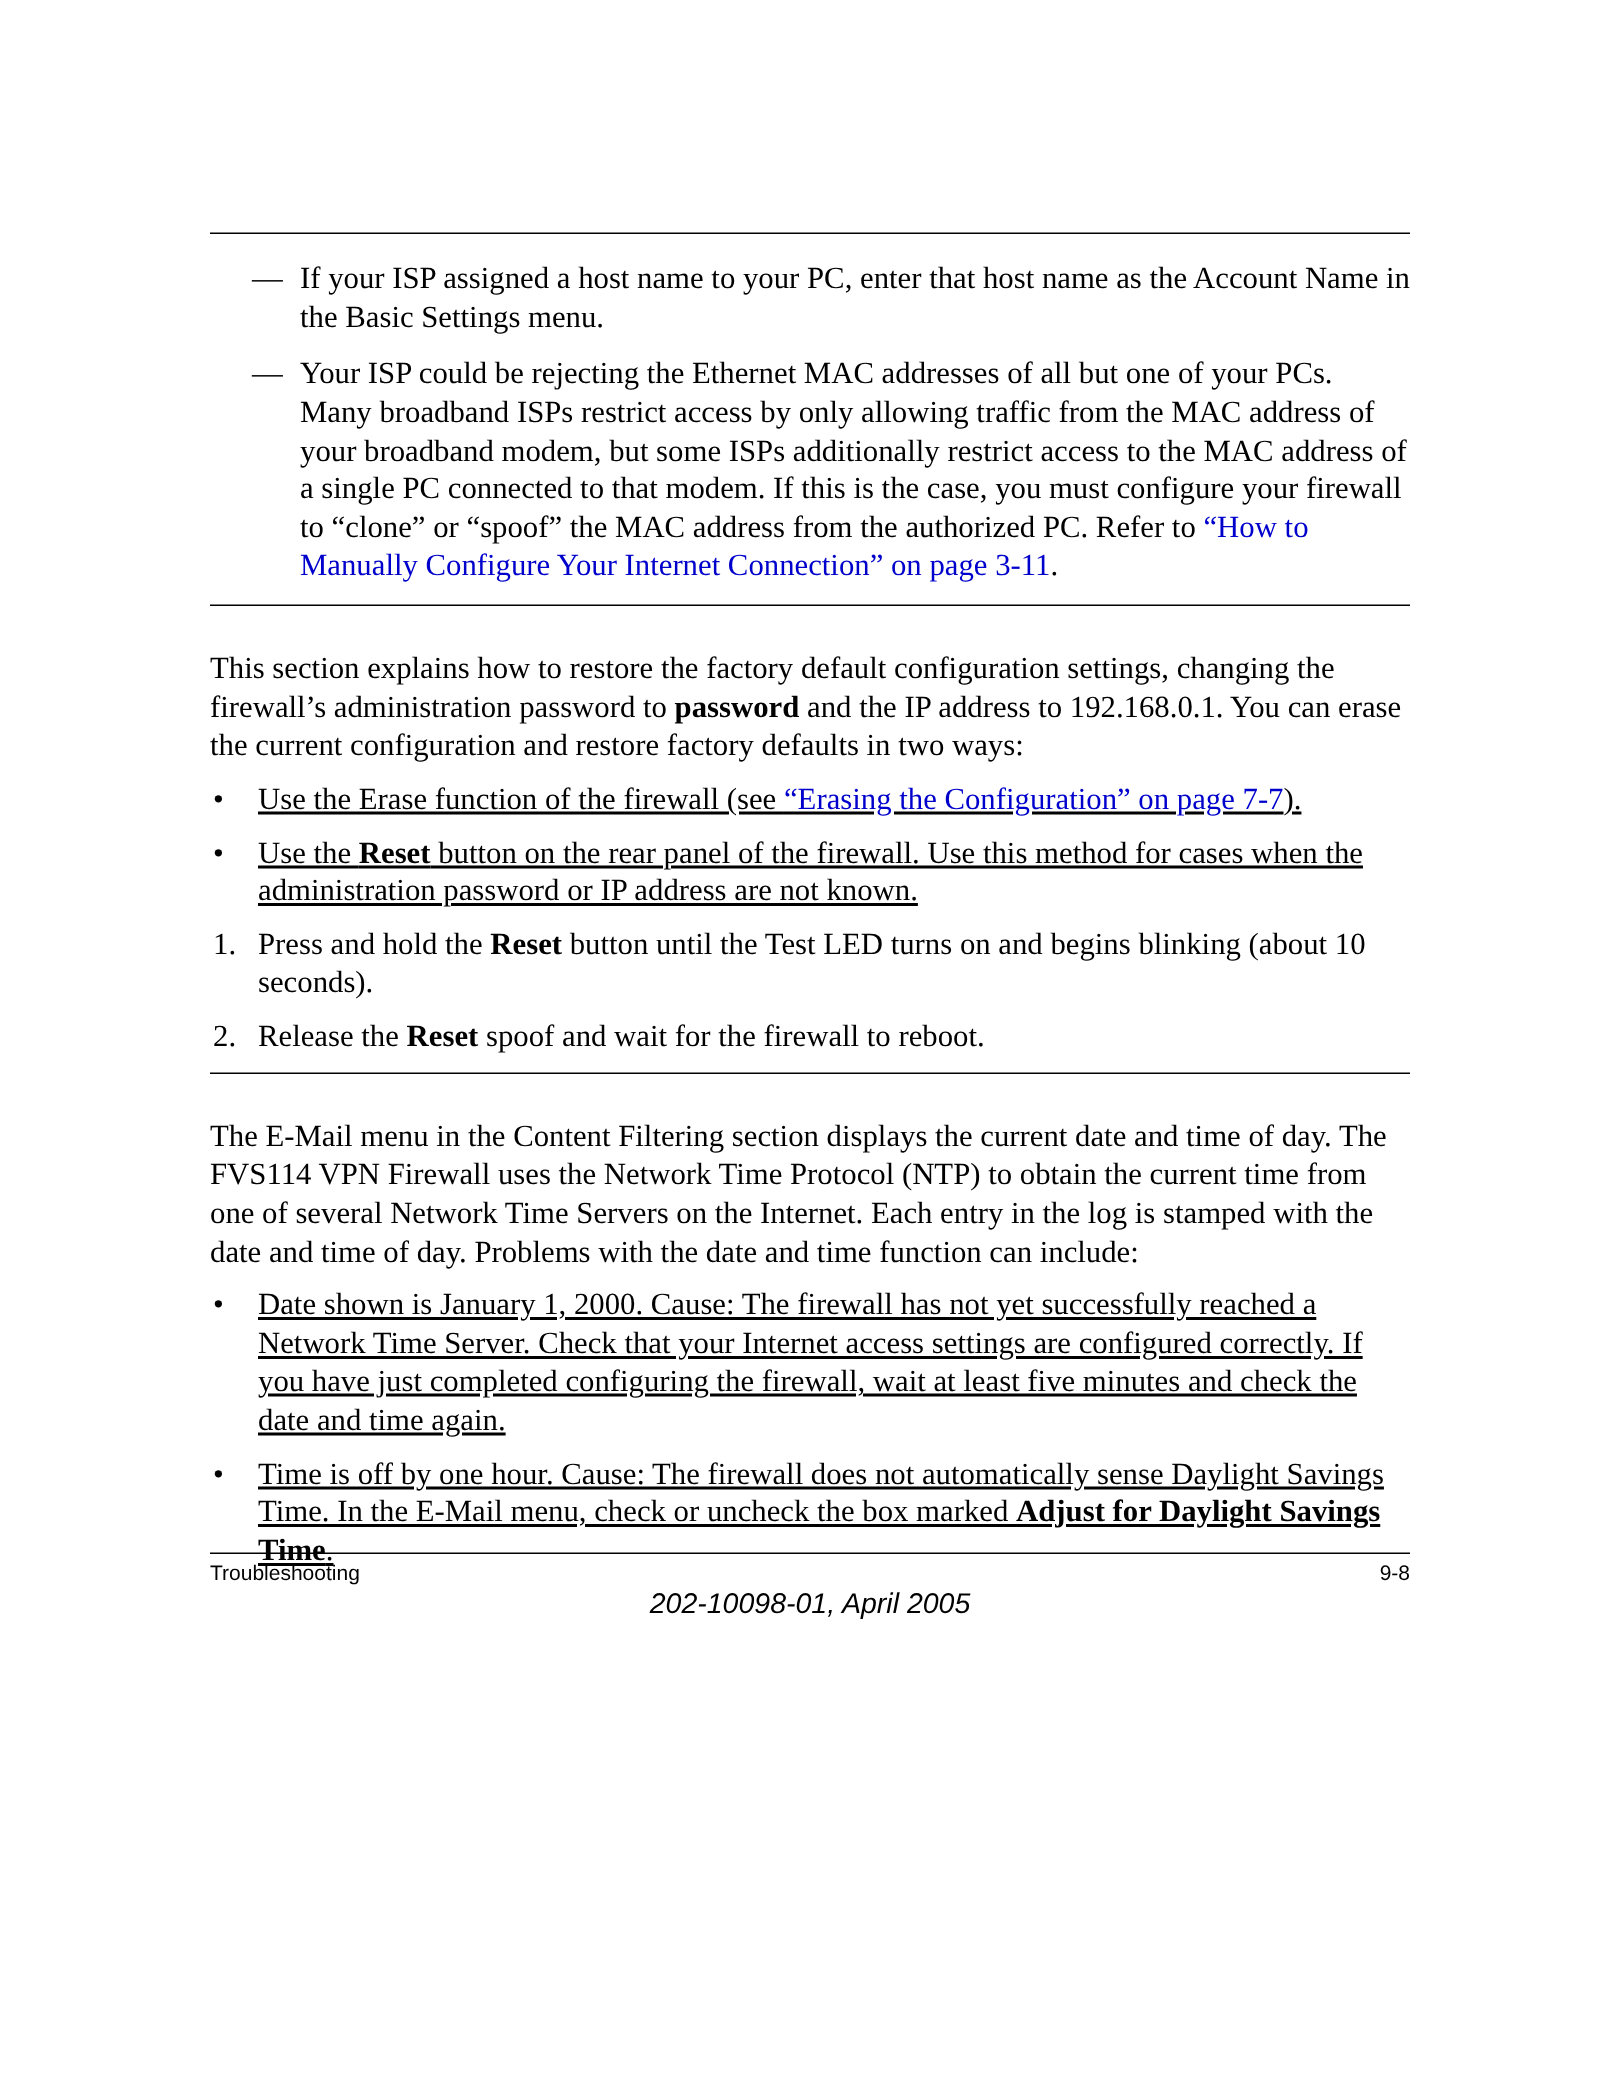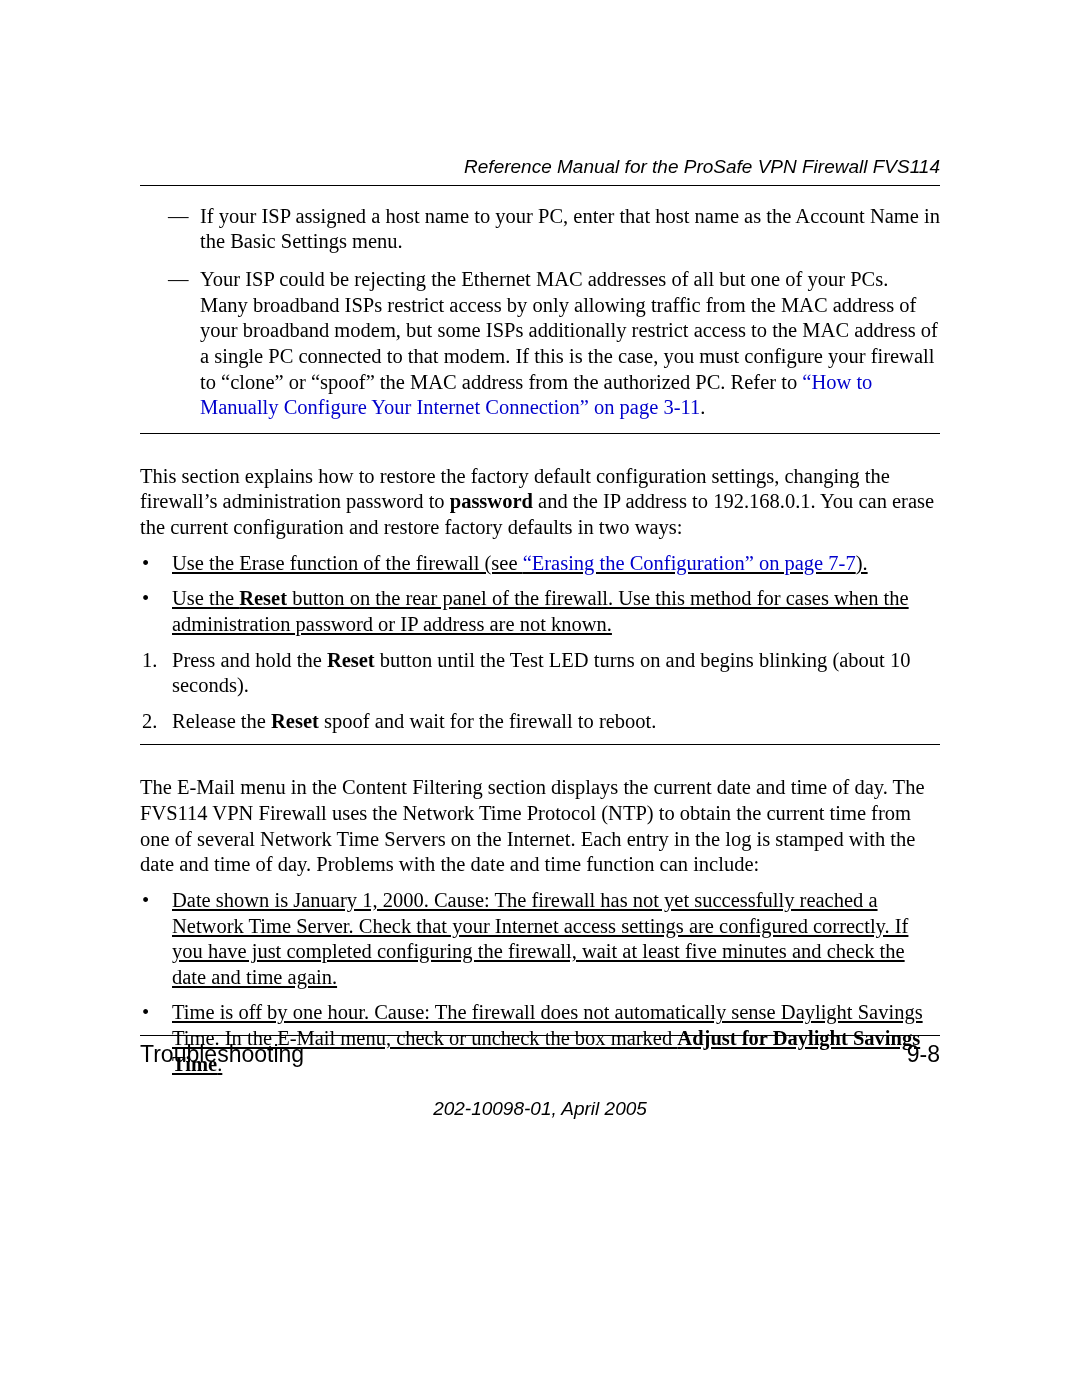--- a/index.html
+++ b/index.html
@@ -109,37 +109,35 @@
   .footer-block {
     position: absolute;
     left: 140px;
     right: 140px;
     top: 1035px;
   }
   .footer-row {
     display: flex;
     justify-content: space-between;
     font-family: Arial, Helvetica, sans-serif;
-    font-size: 23px;
+    font-size: 14px;
     margin-top: 4px;
   }
   .footer-doc {
     text-align: center;
     font-style: italic;
     font-family: Arial, Helvetica, sans-serif;
     font-size: 19px;
-    margin-top: 28px;
   }
 </style>
 </head>
 <body>
 
 <div class="page">
 
-  <div class="header-ref">Reference Manual for the ProSafe VPN Firewall FVS114</div>
   <hr class="rule">
 
   <div class="dash-list">
     <div class="dash-item">
       <div class="dash">—</div>
       <div class="txt">If your ISP assigned a host name to your PC, enter that host name as the Account Name in the Basic Settings menu.</div>
     </div>
     <div class="dash-item">
       <div class="dash">—</div>
       <div class="txt">

